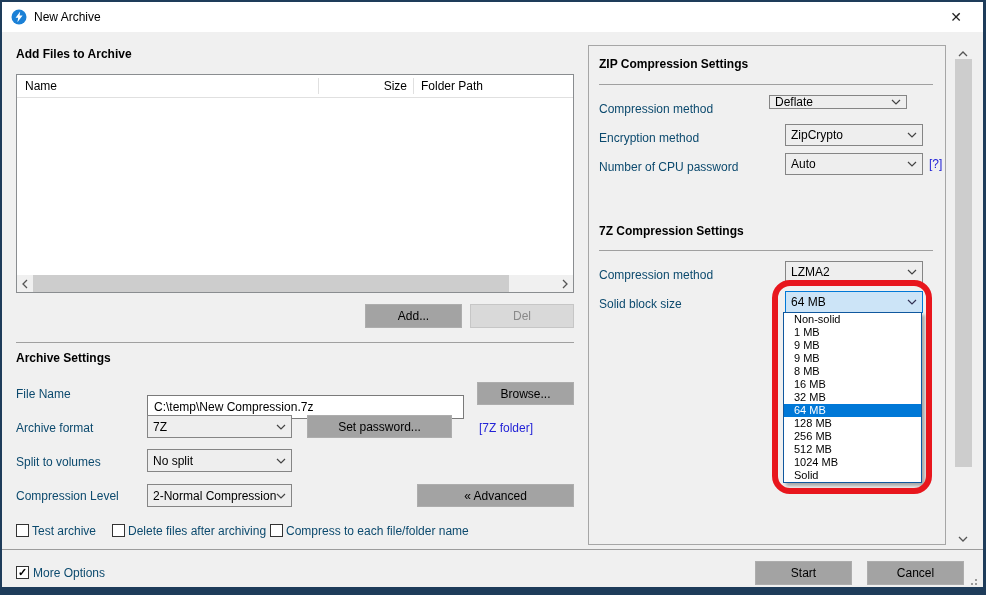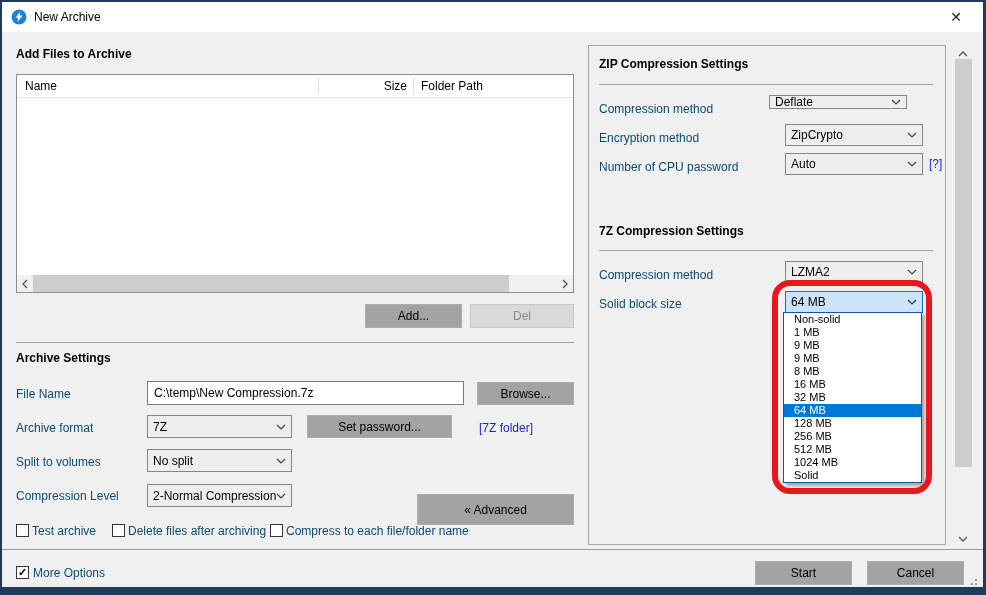--- a/index.html
+++ b/index.html
@@ -14,21 +14,21 @@
   .lbl{position:absolute;font-size:12px;color:#0c4a6e;white-space:nowrap;}
   .sep{position:absolute;height:1px;background:#a0a0a0;}
   .btn{position:absolute;background:#a3a3a3;border:1px solid #adadad;box-sizing:border-box;
     font-size:12px;color:#000;display:flex;align-items:center;justify-content:center;white-space:nowrap;}
   .btn.disabled{background:#d9d9d9;border-color:#c6c6c6;color:#8a8a8a;}
   .combo{position:absolute;background:#eeeeee;border:1px solid #858585;box-sizing:border-box;
     font-size:12px;color:#000;display:flex;align-items:center;padding:0 5px;white-space:nowrap;}
   .combo .chev{margin-left:auto;display:flex;align-items:center;}
   .combo.open{background:#cce4f7;border-color:#0078d7;}
   .textinput{position:absolute;box-sizing:border-box;background:#fff;border:1px solid #7a7a7a;
-    font-family:"Liberation Sans",sans-serif;font-size:12px;color:#000;padding:0 6px;outline:none;}
+    font-family:"Liberation Sans",sans-serif;font-size:12px;color:#000;padding:0 6px;outline:none;margin-top:14px;}
   .listbox{position:absolute;left:14px;top:72px;width:558px;height:219px;background:#fff;border:1px solid #8a8d90;box-sizing:border-box;}
   .list-header{position:absolute;left:0;top:0;right:0;height:22px;background:#fff;}
   .col-div{position:absolute;top:3px;height:16px;width:1px;background:#e0e0e0;}
   .list-header-line{position:absolute;left:0;right:0;top:22px;height:1px;background:#e0e0e0;}
   .hdr-cell{position:absolute;top:0;line-height:22px;font-size:12px;color:#000;}
   .hscroll{position:absolute;left:0;right:0;bottom:0;height:17px;background:#f0f0f0;}
   .hthumb{position:absolute;left:16px;top:0;width:476px;height:17px;background:#cdcdcd;}
   .scroll-arrow{position:absolute;width:16px;height:17px;display:flex;align-items:center;justify-content:center;}
   .vscroll{position:absolute;left:953px;top:43px;width:17px;height:502px;background:#f0f0f0;}
   .vthumb{position:absolute;left:0;top:14px;width:17px;height:408px;background:#cdcdcd;}
@@ -121,21 +121,21 @@
 
   <div class="lbl" style="left:14px;top:487px;">Compression Level</div>
   <div class="combo" style="left:145px;top:482px;width:145px;height:23px;">
     <span>2-Normal Compression</span>
     <span class="chev">
         <svg width="10" height="6" viewBox="0 0 10 6">
           <polyline points="1,1 5,5 9,1" fill="none" stroke="#444" stroke-width="1.2"></polyline>
         </svg>
       </span>
   </div>
-  <div class="btn" style="left:415px;top:492px;width:157px;height:31px;">« Advanced</div>
+  <div class="btn" style="left:415px;top:482px;width:157px;height:23px;">« Advanced</div>
 
   <span class="checkbox" style="left:14px;top:522px;"></span>
   <span class="lbl" style="left:30px;top:522px;">Test archive</span>
   <span class="checkbox" style="left:110px;top:522px;"></span>
   <span class="lbl" style="left:126px;top:522px;">Delete files after archiving</span>
   <span class="checkbox" style="left:268px;top:522px;"></span>
   <span class="lbl" style="left:284px;top:522px;">Compress to each file/folder name</span>
 
   <div class="panel">
     <div class="heading" style="left:10px;top:11px;">ZIP Compression Settings</div>

